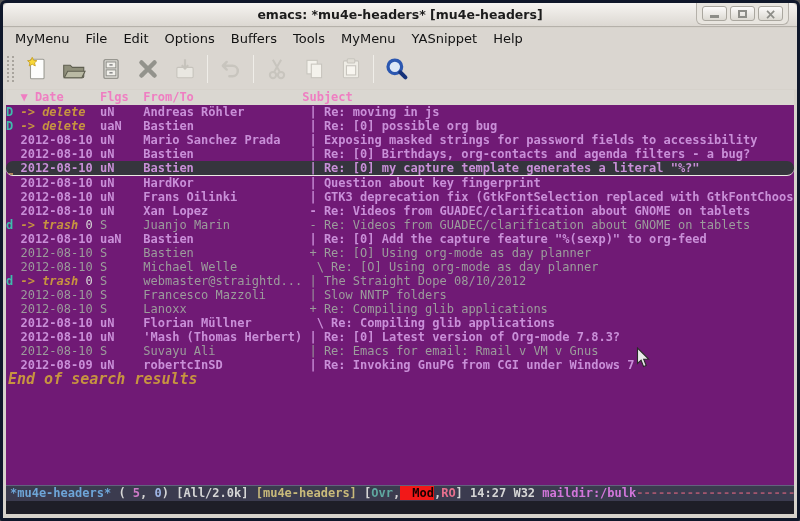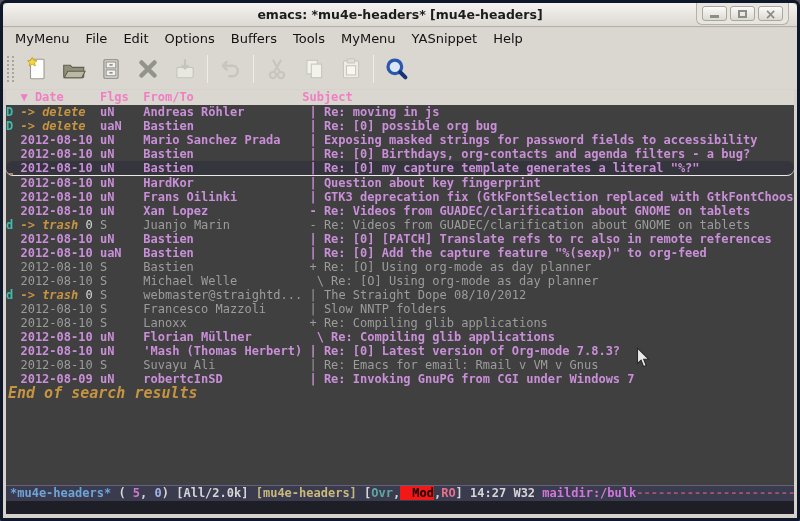--- a/index.html
+++ b/index.html
@@ -46,21 +46,21 @@
   .toolbar {
     position:absolute; left:0; top:46px; right:0; height:40px;
     background:#dad6d0; display:flex; align-items:center; padding-left:2px;
   }
   .grip { width:7px; height:26px; border-left:2px dotted #a8a49d; border-right:2px dotted #a8a49d; margin:0 4px 0 2px; }
   .tbtn { width:37px; height:34px; border:none; background:transparent; display:flex; align-items:center; justify-content:center; }
   .tsep { width:1px; height:28px; background:#b2aea7; border-right:1px solid #f0eee9; margin:0 4px; }
   
   .emacs-body {
     position:absolute; left:3px; right:3px; top:87px; bottom:4px;
-    background:#404040; overflow:hidden; display:flex; flex-direction:column;
+    background:#701a75; overflow:hidden; display:flex; flex-direction:column;
     font-family:"DejaVu Sans Mono", monospace;
   }
   .header-line {
     height:15px; background:#dad7d1; color:#ef7ec2; font-weight:bold;
     font-size:12px; line-height:15px; white-space:pre; overflow:hidden;
   }
   .rows { padding-left:0; }
   .row { height:14px; font-size:12px; line-height:14px; white-space:pre; overflow:hidden; position:relative; }
   .row.current { background:#35353d; border-bottom:1px solid #edebe5; height:15px;border-radius:7px; }
   .row.current::after { content:""; position:absolute; left:-2px; bottom:0; width:9px; height:2px; background:#b5895a; }
@@ -198,21 +198,20 @@
     <div class="rows">
         <div class="row"><span class="mk">D</span><span class="pl"> </span><span class="act">-&gt; delete</span><span class="pl">  </span><span class="un">uN    Andreas Röhler         | Re: moving in js</span></div>
         <div class="row"><span class="mk">D</span><span class="pl"> </span><span class="act">-&gt; delete</span><span class="pl">  </span><span class="un">uaN   Bastien                | Re: [0] possible org bug</span></div>
         <div class="row"><span class="un">  2012-08-10 uN    Mario Sanchez Prada    | Exposing masked strings for password fields to accessibility</span></div>
         <div class="row"><span class="un">  2012-08-10 uN    Bastien                | Re: [0] Birthdays, org-contacts and agenda filters - a bug?</span></div>
         <div class="row current"><span class="un">  2012-08-10 uN    Bastien                | Re: [0] my capture template generates a literal "%?"</span></div>
         <div class="row"><span class="un">  2012-08-10 uN    HardKor                | Question about key fingerprint</span></div>
         <div class="row"><span class="un">  2012-08-10 uN    Frans Oilinki          | GTK3 deprecation fix (GtkFontSelection replaced with GtkFontChooser)</span></div>
         <div class="row"><span class="un">  2012-08-10 uN    Xan Lopez              - Re: Videos from GUADEC/clarification about GNOME on tablets</span></div>
         <div class="row"><span class="mk">d</span><span class="pl"> </span><span class="act">-&gt; trash</span><span class="pl"> </span><span class="num">0</span><span class="pl"> </span><span class="rd">S     Juanjo Marin           - Re: Videos from GUADEC/clarification about GNOME on tablets</span></div>
-        <div class="row"><span class="un">  2012-08-10 uN    Bastien                | Re: [0] [PATCH] Translate refs to rc also in remote references</span></div>
         <div class="row"><span class="un">  2012-08-10 uaN   Bastien                | Re: [0] Add the capture feature "%(sexp)" to org-feed</span></div>
         <div class="row"><span class="rd">  2012-08-10 S     Bastien                + Re: [O] Using org-mode as day planner</span></div>
         <div class="row"><span class="rd">  2012-08-10 S     Michael Welle           \ Re: [O] Using org-mode as day planner</span></div>
         <div class="row"><span class="mk">d</span><span class="pl"> </span><span class="act">-&gt; trash</span><span class="pl"> </span><span class="num">0</span><span class="pl"> </span><span class="rd">S     webmaster@straightd... | The Straight Dope 08/10/2012</span></div>
         <div class="row"><span class="rd">  2012-08-10 S     Francesco Mazzoli      | Slow NNTP folders</span></div>
         <div class="row"><span class="rd">  2012-08-10 S     Lanoxx                 + Re: Compiling glib applications</span></div>
         <div class="row"><span class="un">  2012-08-10 uN    Florian Müllner         \ Re: Compiling glib applications</span></div>
         <div class="row"><span class="un">  2012-08-10 uN    'Mash (Thomas Herbert) | Re: [0] Latest version of Org-mode 7.8.3?</span></div>
         <div class="row"><span class="rd">  2012-08-10 S     Suvayu Ali             | Re: Emacs for email: Rmail v VM v Gnus</span></div>
         <div class="row"><span class="un">  2012-08-09 uN    robertcInSD            | Re: Invoking GnuPG from CGI under Windows 7</span></div>

